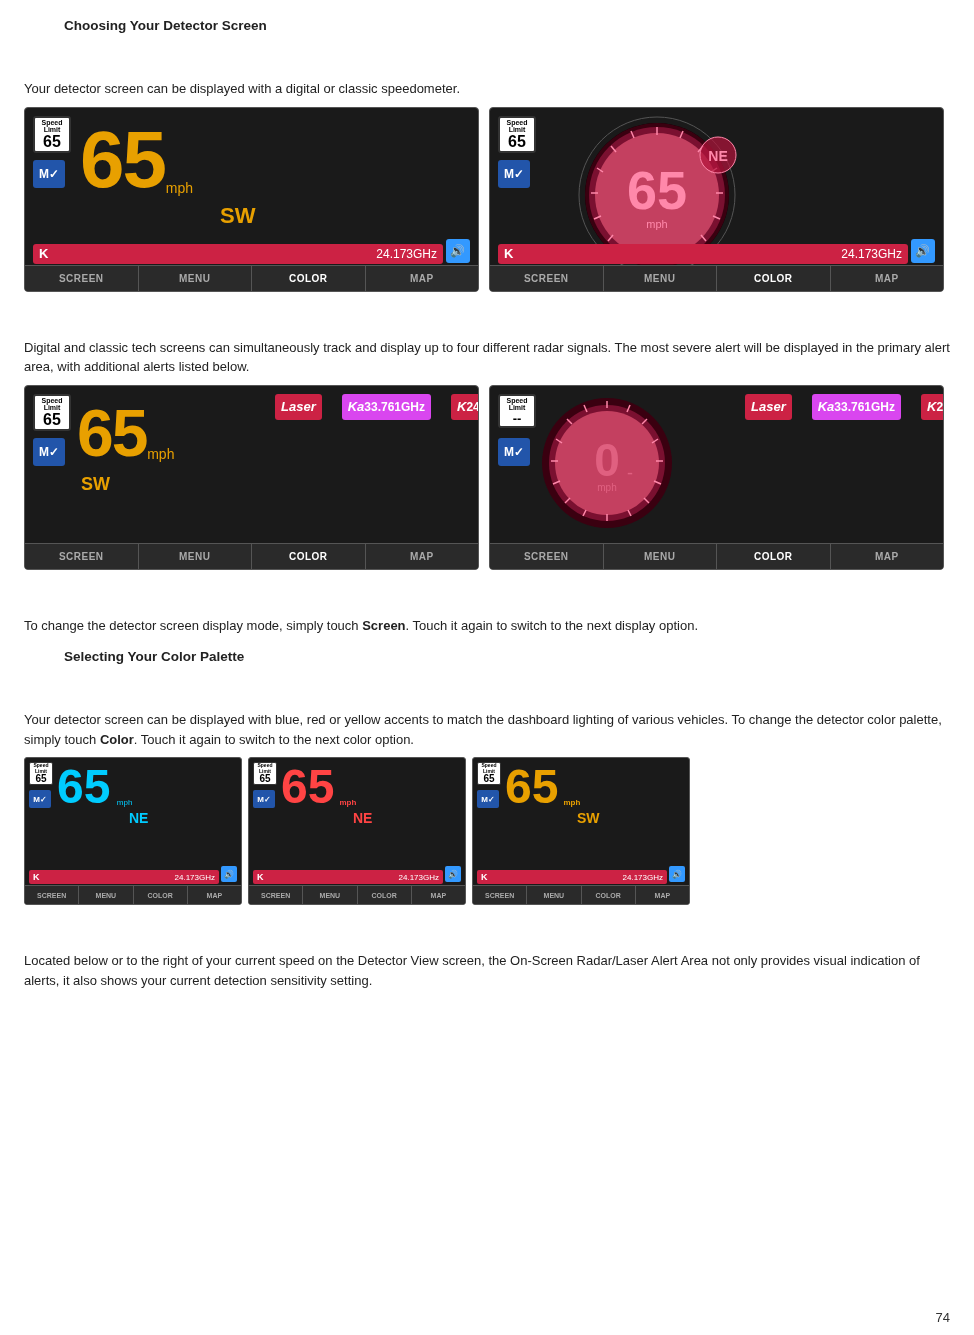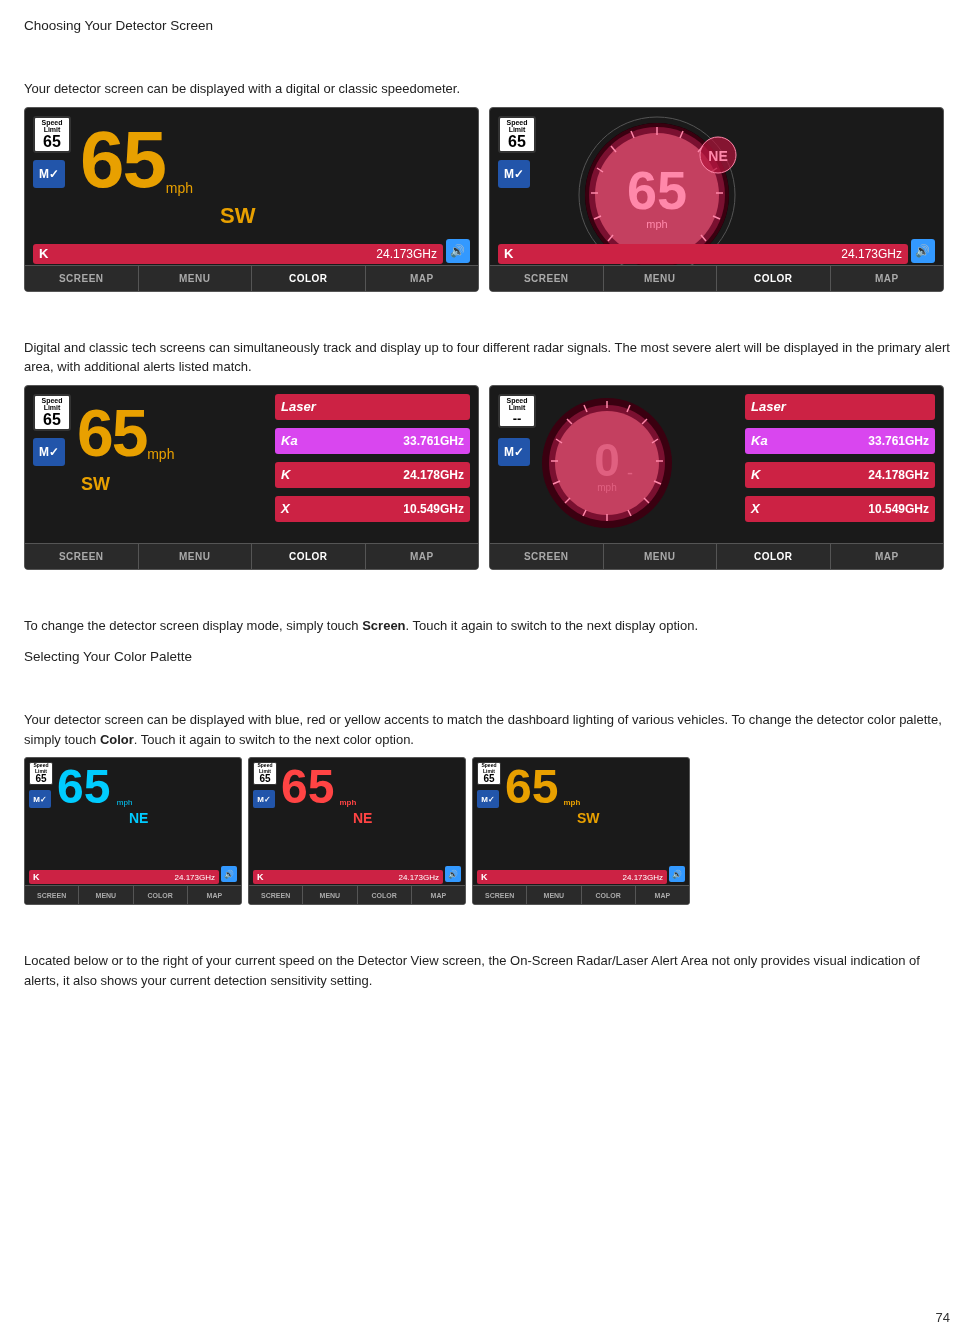--- a/index.html
+++ b/index.html
@@ -5,21 +5,21 @@
     * { box-sizing: border-box; margin: 0; padding: 0; }
     body {
       font-family: Arial, sans-serif;
       font-size: 13px;
       background: #fff;
       width: 974px;
       min-height: 1335px;
       padding: 18px 24px 24px 24px;
       color: #222;
     }
-    h2 { font-size: 13.5px; font-weight: normal; margin-bottom: 2px; }
+    h2 { font-size: 13.5px; font-weight: bold; margin-bottom: 2px; margin-left: 40px; }
     p { font-size: 13px; line-height: 1.5; margin-bottom: 8px; margin-top: 46px; }
     .section { margin-bottom: 14px; }
 
     
     .screens-row {
       display: flex;
       gap: 10px;
       margin-bottom: 14px;
     }
     .detector-screen {
@@ -172,22 +172,21 @@
     .toolbar-btn:last-child { border-right: none; }
     .toolbar-btn.active-color { color: #fff; }
 
     
     .signal-list {
       position: absolute;
       top: 8px;
       right: 8px;
       width: 195px;
       display: flex;
-      flex-direction: column;
-      gap: 8px;
+      gap: 20px;
     }
     .signal-item {
       height: 26px;
       border-radius: 3px;
       display: flex;
       align-items: center;
       padding: 0 6px;
       justify-content: space-between;
     }
     .signal-item.laser { background: #cc2244; }
@@ -422,21 +421,21 @@
           <div class="toolbar-btn">MENU</div>
           <div class="toolbar-btn active-color">COLOR</div>
           <div class="toolbar-btn">MAP</div>
         </div>
       </div>
 
     </div>
   </div>
 
   <div class="section">
-    <p>Digital and classic tech screens can simultaneously track and display up to four different radar signals. The most severe alert will be displayed in the primary alert area, with additional alerts listed match.</p>
+    <p>Digital and classic tech screens can simultaneously track and display up to four different radar signals. The most severe alert will be displayed in the primary alert area, with additional alerts listed below.</p>
 
     <div class="screens-row">
 
       <div class="detector-screen">
         <div class="speed-limit-box">
           <div class="sl-text">Speed<br>Limit</div>
           <div class="sl-num">65</div>
         </div>
         <div class="m-icon">M✓</div>
         <div class="digital-speed" style="font-size:66px;top:14px;left:52px;">

